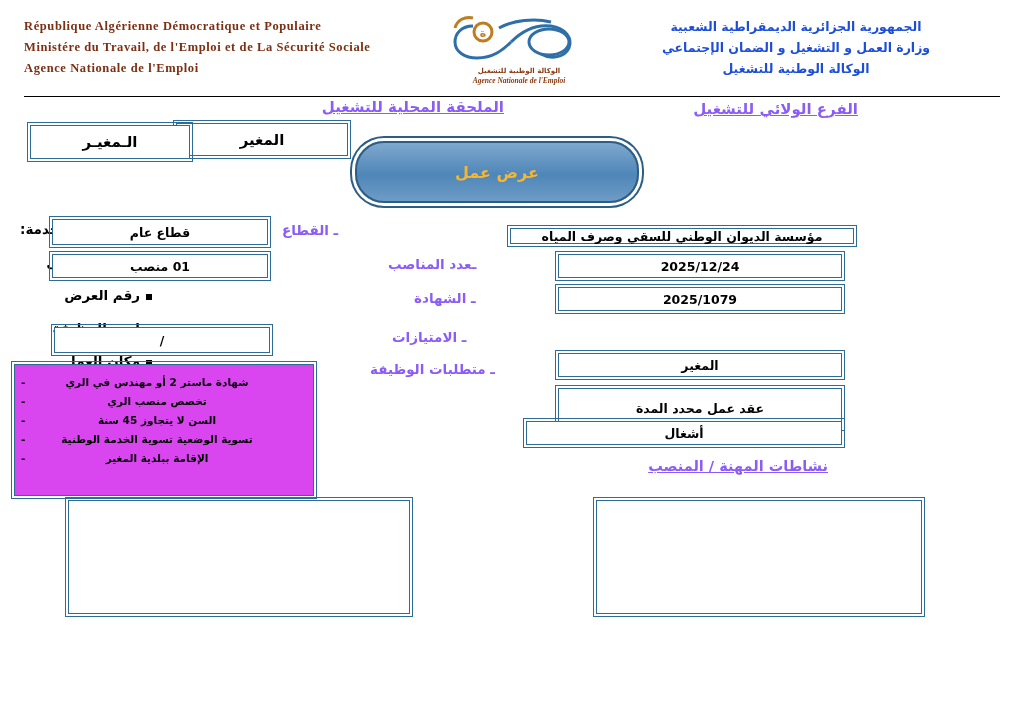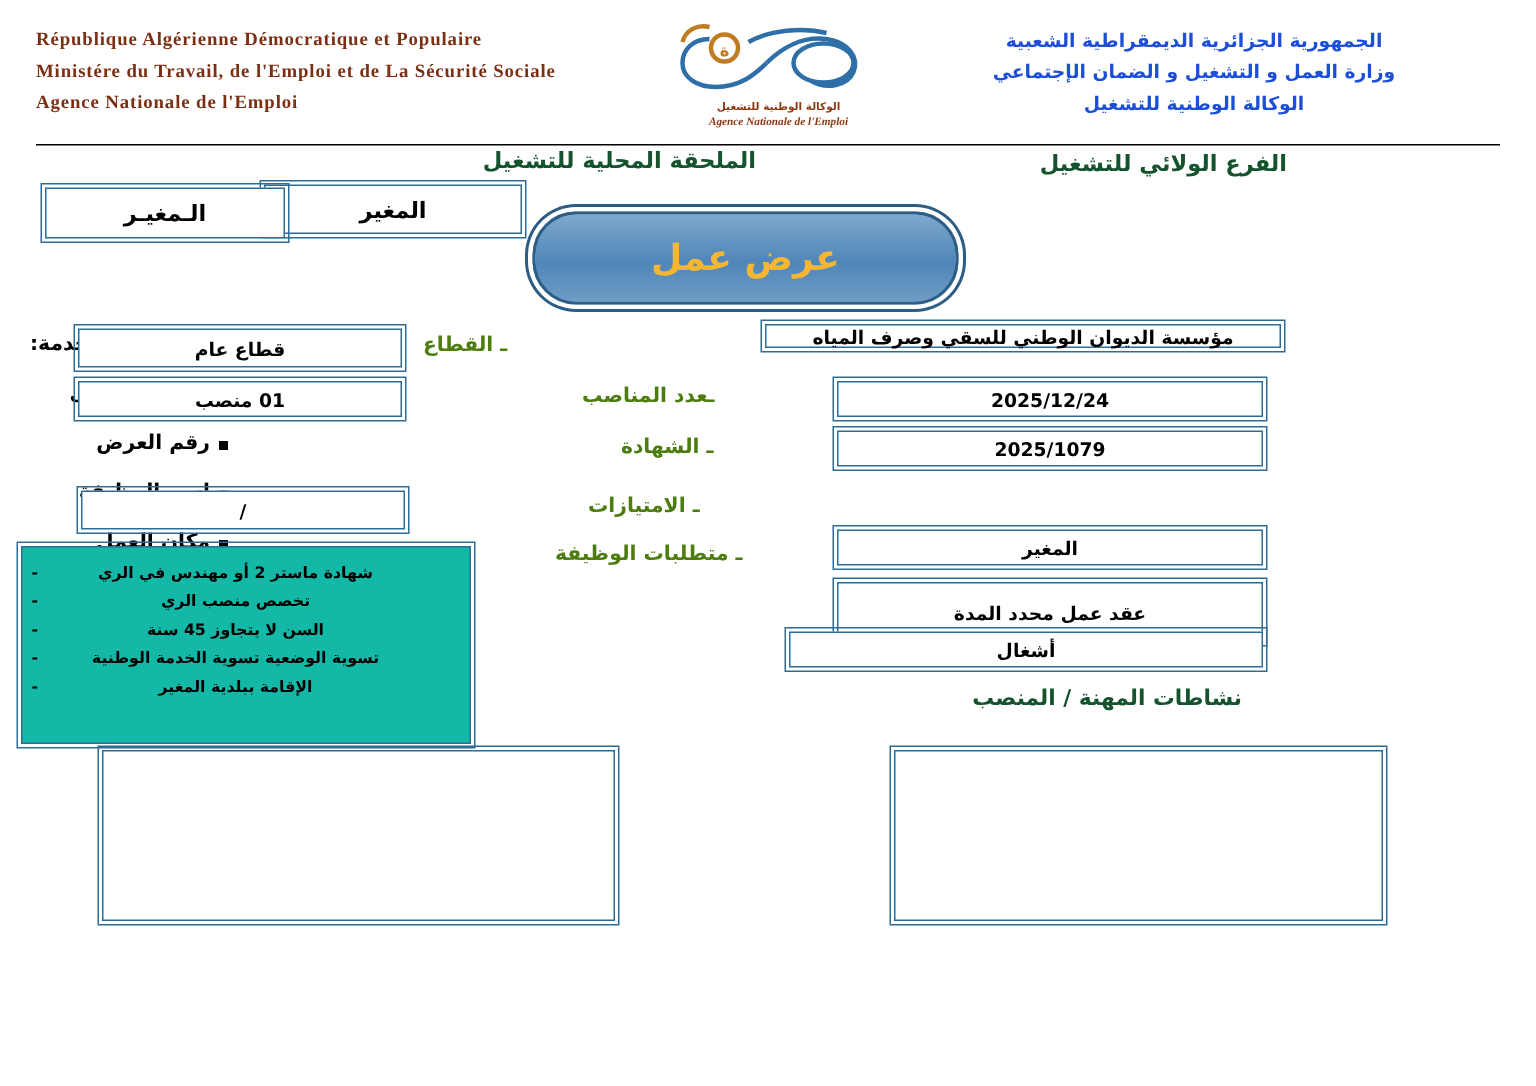--- a/index.html
+++ b/index.html
@@ -85,21 +85,22 @@
     background: #000;
   }
 
   
   .sect-title {
     position: absolute;
     direction: rtl;
     font-family: "DejaVu Sans", sans-serif;
     font-weight: bold;
     font-size: 15px;
-    color: #14532d;
+    color: #8b5cf6;
+    text-decoration: underline;
     white-space: nowrap;
   }
   #title-wilaya { right: 166px; top: 100px; }
   #title-annexe { right: 520px; top: 98px; }
   #title-activities { right: 196px; top: 458px; font-size: 14.5px; }
 
   
   .dbox {
     position: absolute;
     box-sizing: border-box;
@@ -132,21 +133,21 @@
     background: linear-gradient(to bottom, #7fa8cd 0%, #4f86b8 55%, #6e9cc6 100%);
     border: 2px solid #2c5d85;
     box-shadow: 0 0 0 3px #ffffff, 0 0 0 5px #2c5d85;
     display: flex;
     align-items: center;
     justify-content: center;
   }
   .pill span {
     font-family: "DejaVu Sans", sans-serif;
     font-weight: bold;
-    font-size: 24px;
+    font-size: 16px;
     color: #f5b731;
     direction: rtl;
     letter-spacing: 2px;
   }
 
   
   .rlabel {
     position: absolute;
     direction: rtl;
     text-align: right;
@@ -165,31 +166,31 @@
   }
 
   
   .llabel {
     position: absolute;
     direction: rtl;
     text-align: right;
     font-family: "DejaVu Sans", sans-serif;
     font-weight: bold;
     font-size: 13.5px;
-    color: #4d7c0f;
+    color: #8b5cf6;
     white-space: nowrap;
   }
 
   
   #box-requirements {
     position: absolute;
     left: 14px; top: 364px;
     width: 300px; height: 132px;
     box-sizing: border-box;
-    background: #14b8a6;
+    background: #d946ef;
     border: 1px solid #2c6c96;
     outline: 1px solid #2c6c96;
     outline-offset: 2px;
     direction: rtl;
     padding: 8px 10px 0 10px;
   }
   #box-requirements ul {
     margin: 0; padding: 0 14px 0 0;
     list-style: none;
   }
@@ -265,21 +266,21 @@
 
   <div class="dbox" id="box-wilaya">المغير</div>
   <div class="dbox" id="box-annexe">الـمغيـر</div>
 
   <div class="pill">
     <span>عرض عمل</span>
   </div>
 
   <div class="bullet" style="top:228px"></div>
   <div class="rlabel" style="top:221px">الهيئة المستخدمة:</div>
-  <div class="dbox" style="right:170px; top:216px; width:344px; height:16px;">مؤسسة الديوان الوطني للسقي وصرف المياه</div>
+  <div class="dbox" style="right:170px; top:228px; width:344px; height:16px;">مؤسسة الديوان الوطني للسقي وصرف المياه</div>
 
   <div class="bullet" style="top:261px"></div>
   <div class="rlabel" style="top:254px">تاريخ التسجيل</div>
   <div class="dbox" style="right:182px; top:254px; width:284px; height:24px;">2025/12/24</div>
 
   <div class="bullet" style="top:294px"></div>
   <div class="rlabel" style="top:287px">رقم العرض</div>
   <div class="dbox" style="right:182px; top:287px; width:284px; height:24px;">2025/1079</div>
 
   <div class="bullet" style="top:327px"></div>

